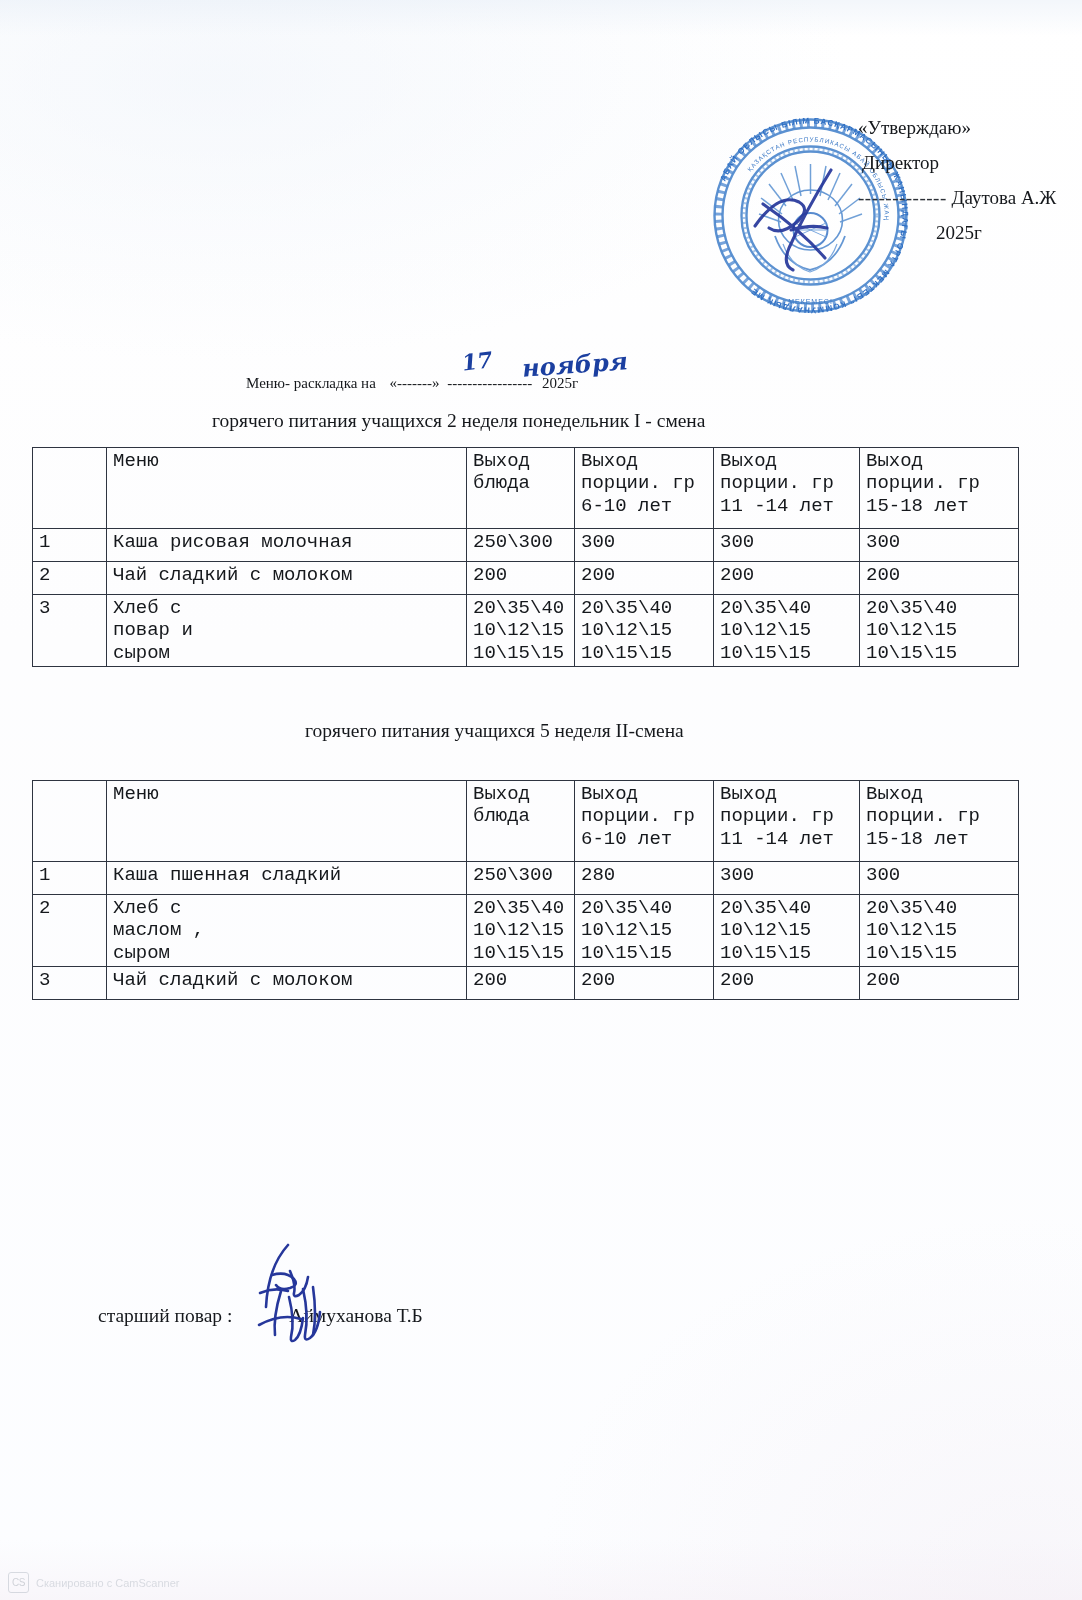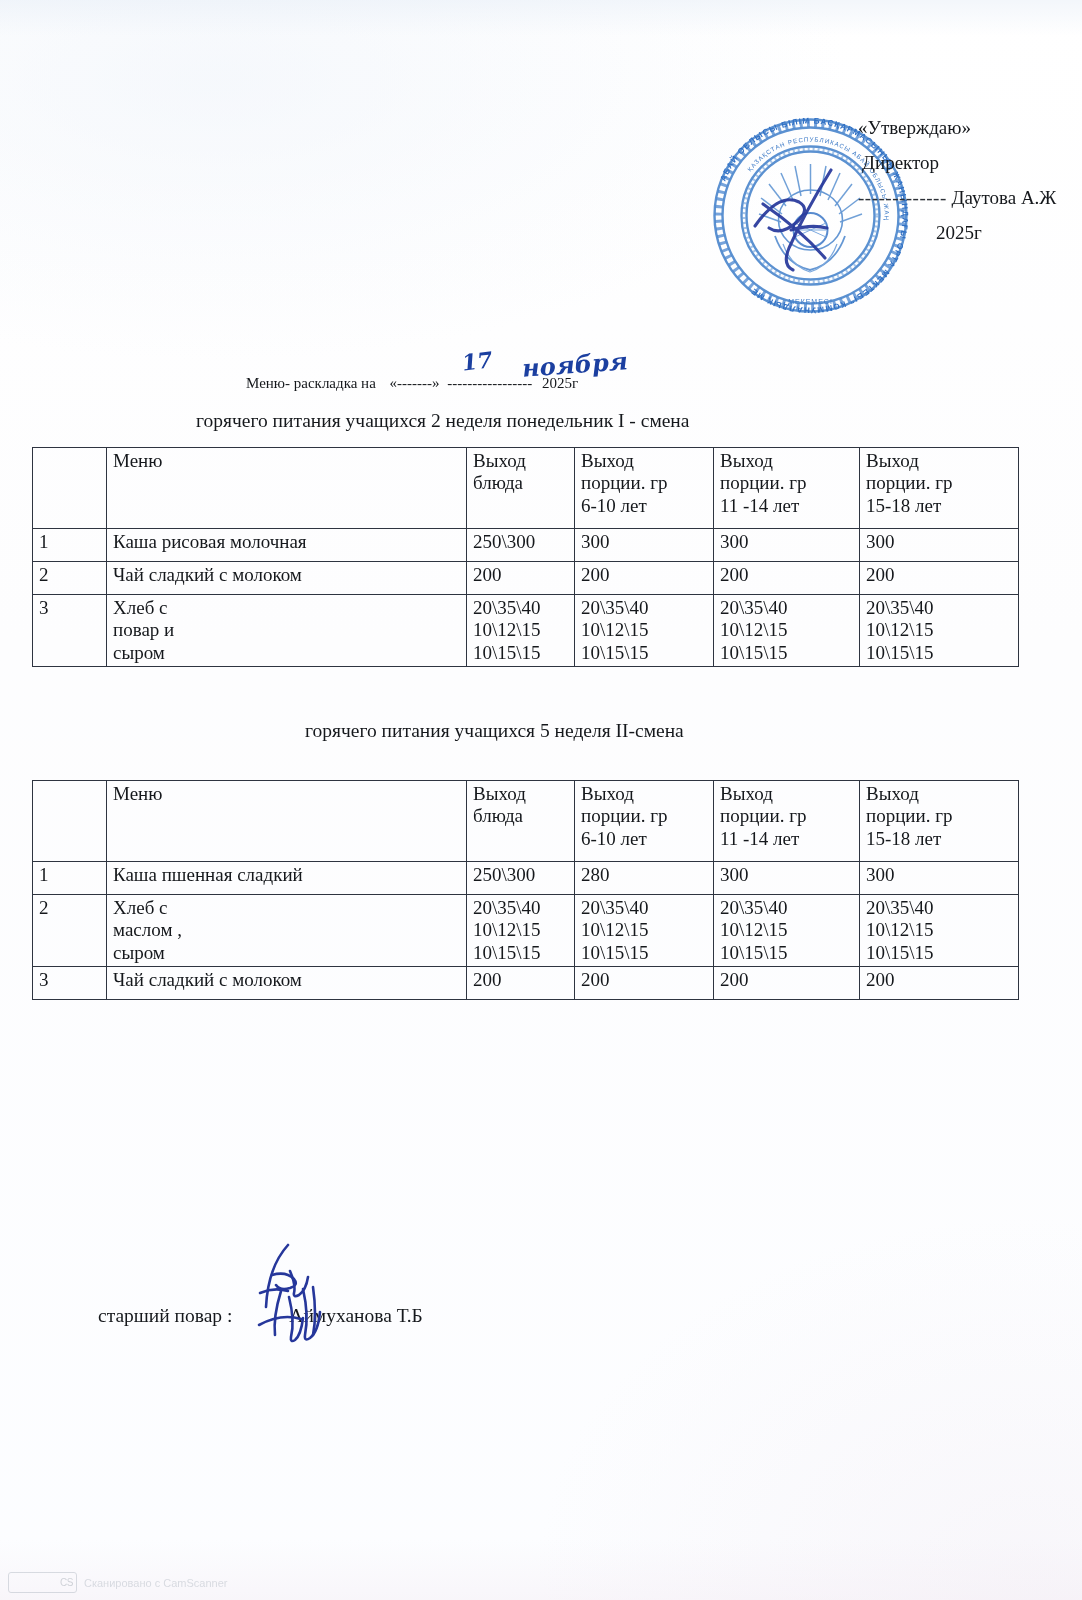--- a/index.html
+++ b/index.html
@@ -56,21 +56,21 @@
     font-family:"DejaVu Serif", serif;
     font-style:italic;
     color:#1b3fa0;
     font-size:22px;
     position:absolute;
   }
   #hand-day{left:462px;top:348px;transform:rotate(-7deg);font-weight:600;}
   #hand-month{left:522px;top:350px;transform:rotate(-4deg);font-weight:600;font-size:24px;}
 
   .subtitle1{
-    position:absolute;left:196px;top:410px;
+    position:absolute;left:212px;top:410px;
     font-size:19.5px;white-space:nowrap;
   }
   .subtitle2{
     position:absolute;left:305px;top:720px;
     font-size:19.5px;white-space:nowrap;
   }
 
   
   table.menu{
     position:absolute;
@@ -79,20 +79,21 @@
     font-size:19px;
     background:transparent;
   }
   table.menu td,table.menu th{
     border:1.4px solid #2e3440;
     padding:2px 6px;
     vertical-align:top;
     font-weight:normal;
     text-align:left;
     line-height:1.18;
+    font-family:Liberation Mono, monospace;
   }
   table.menu th{font-weight:normal;}
   #table-1{left:32px;top:447px;width:986px;}
   #table-2{left:32px;top:780px;width:986px;}
 
   col.c-num{width:74px;}
   col.c-menu{width:360px;}
   col.c-dish{width:108px;}
   col.c-p1{width:139px;}
   col.c-p2{width:146px;}
@@ -123,21 +124,21 @@
 
   
   .cs{
     position:absolute;left:8px;top:1572px;
     display:flex;align-items:center;gap:7px;
     opacity:.34;
   }
   .cs .box{
     width:19px;height:19px;border:1.4px solid #96a0ad;border-radius:3px;
     font-size:10px;color:#7d8792;display:flex;align-items:center;justify-content:center;
-    font-family:"Liberation Sans",sans-serif;letter-spacing:-.5px;padding-left:48px;
+    font-family:"Liberation Sans",sans-serif;letter-spacing:-.5px;
   }
   .cs .txt{
     font-size:11px;color:#98a2ae;font-family:"Liberation Sans",sans-serif;
   }
 
   
   .band{position:absolute;left:0;width:100%;pointer-events:none;}
   #band-top{top:0;height:36px;background:linear-gradient(180deg,rgba(228,236,246,.45),rgba(255,255,255,0));}
   #band-bot{bottom:0;height:60px;background:linear-gradient(0deg,rgba(243,235,243,.4),rgba(255,255,255,0));}
 </style>

